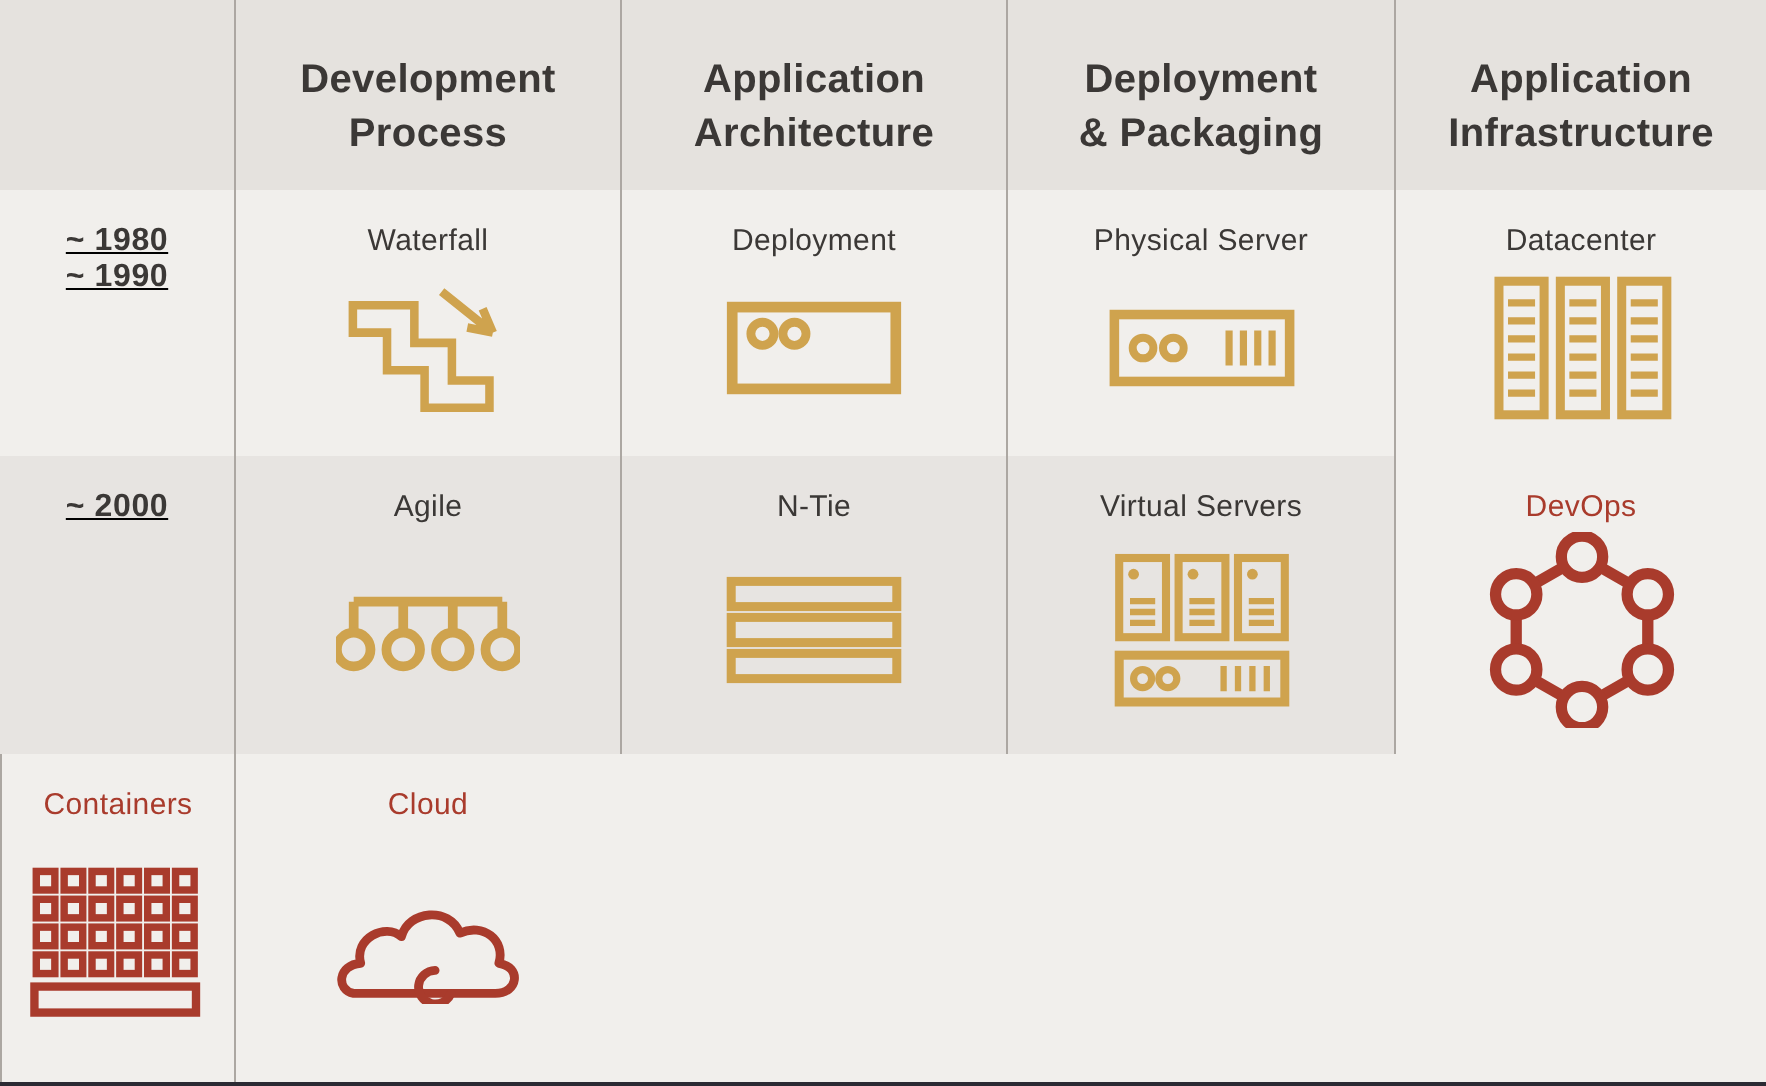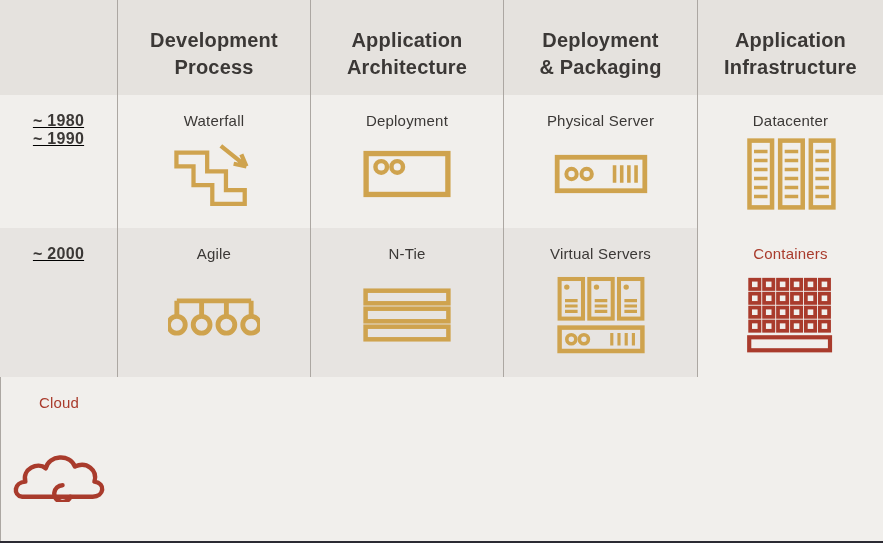--- a/index.html
+++ b/index.html
@@ -183,20 +183,36 @@
         <rect x="4" y="58" width="92" height="26" stroke-width="5"></rect>
         <circle cx="17" cy="71" r="5" stroke-width="4"></circle>
         <circle cx="31" cy="71" r="5" stroke-width="4"></circle>
         <path d="M62 64 V78 M70 64 V78 M78 64 V78 M86 64 V78" stroke-width="3.5"></path>
       </svg>
     </div>
   </div>
 
 
 
+  <div class="cell bg-light col-b">
+    <div class="item-label red">DevOps</div>
+    <div class="icon-wrap red">
+      <svg width="94" height="98" viewBox="0 0 100 104" fill="none" stroke="currentColor" stroke-width="6">
+        <path d="M50 13 L15 33 L15 73 L50 93 L85 73 L85 33 Z"></path>
+        <g fill="#F1EFEC">
+          <circle cx="50" cy="13" r="11"></circle>
+          <circle cx="15" cy="33" r="11"></circle>
+          <circle cx="15" cy="73" r="11"></circle>
+          <circle cx="50" cy="93" r="11"></circle>
+          <circle cx="85" cy="73" r="11"></circle>
+          <circle cx="85" cy="33" r="11"></circle>
+        </g>
+      </svg>
+    </div>
+  </div>
 
 
   <div class="cell bg-light col-b">
     <div class="item-label red">Containers</div>
     <div class="icon-wrap red">
       <svg width="94" height="78" viewBox="0 0 100 84" fill="none" stroke="currentColor">
         <g stroke-width="4">
           <rect x="6" y="4" width="10" height="10"></rect>
             <rect x="21" y="4" width="10" height="10"></rect>
             <rect x="36" y="4" width="10" height="10"></rect>

